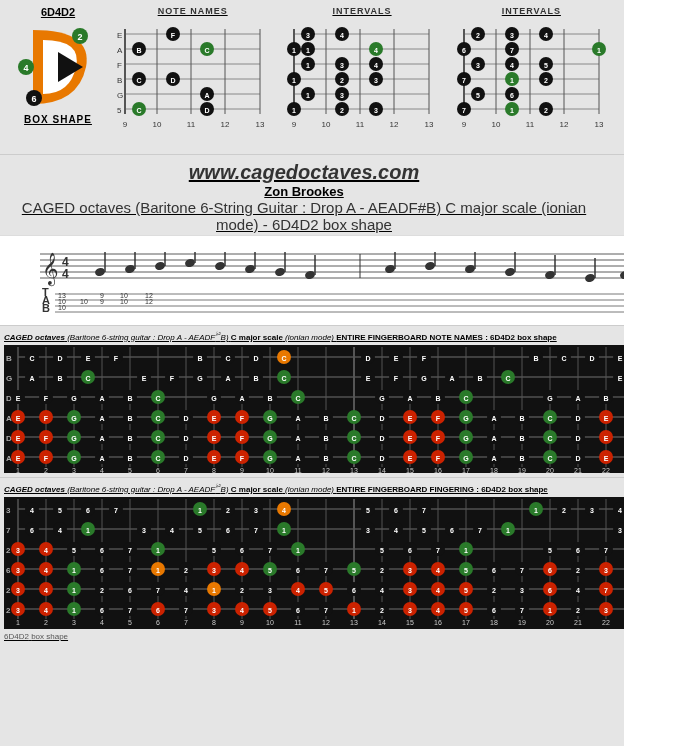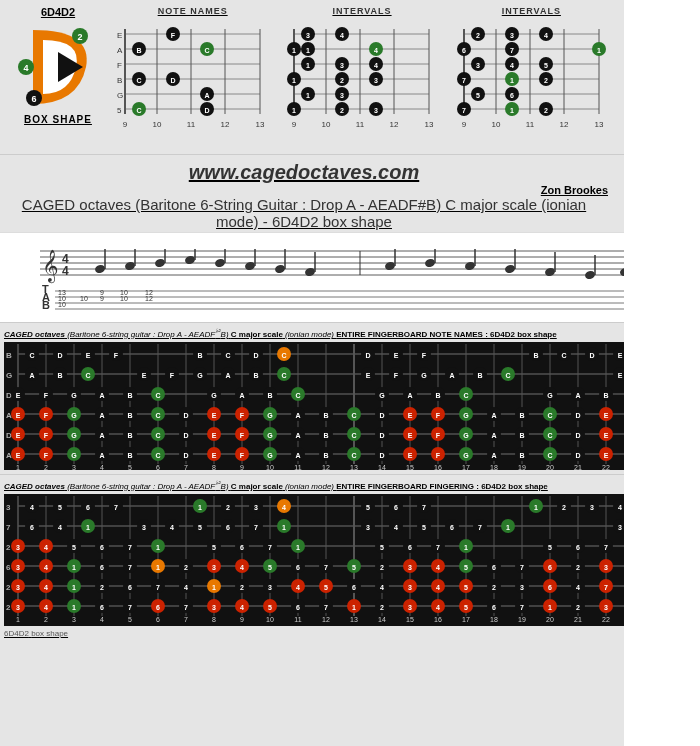--- a/index.html
+++ b/index.html
@@ -70,23 +70,22 @@
       padding: 6px 16px 2px 0;
       border-bottom: 1px solid #ddd;
     }
     .website-url {
       font-size: 20px;
       font-weight: bold;
       color: #333;
       font-style: italic;
     }
     .author-name {
-      font-size: 11px;
+      font-size: 13px;
       font-weight: bold;
-      text-align: right;
     }
     .subtitle {
       font-size: 15px;
       color: #333;
     }
 
     
     .notation-area {
       height: 90px;
       background: #fff;

